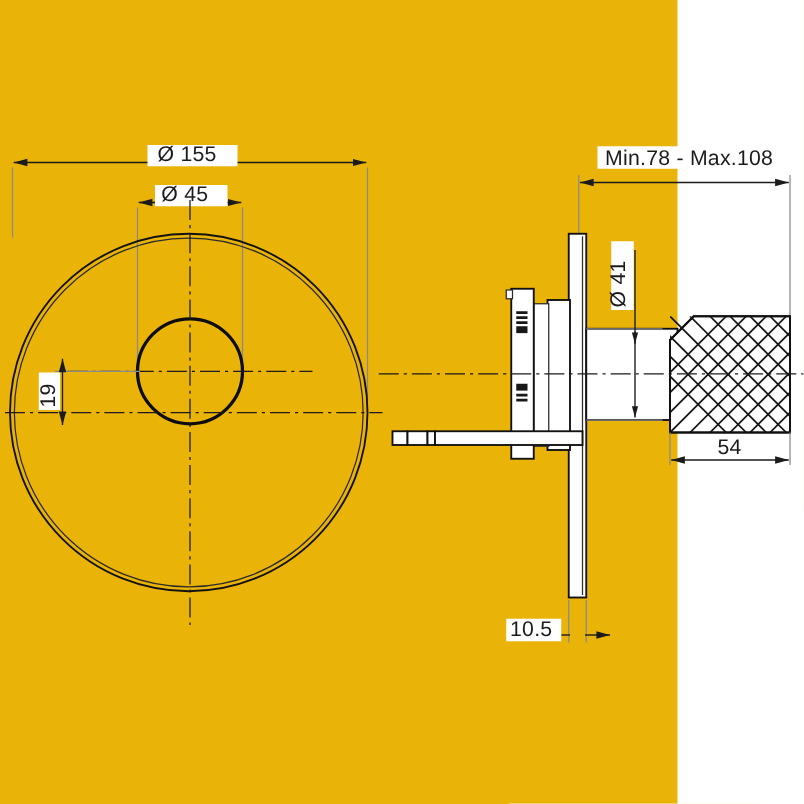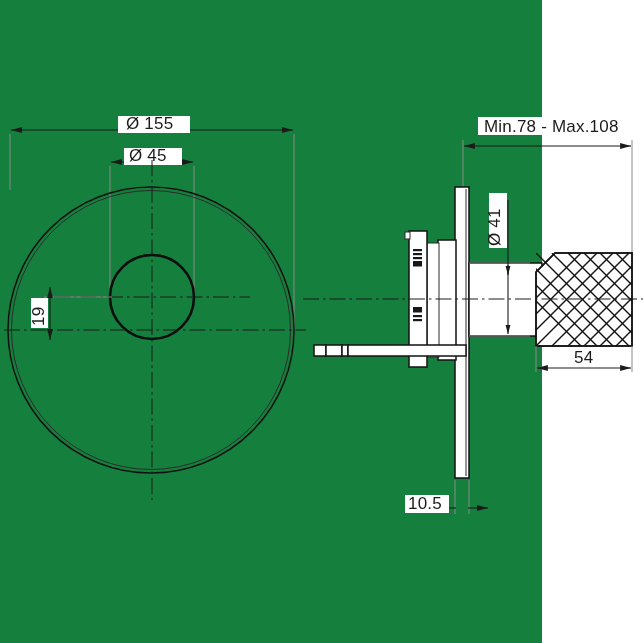--- a/index.html
+++ b/index.html
@@ -10,21 +10,21 @@
   body {
     width: 643px;
     height: 643px;
     font-family: "Liberation Sans", sans-serif;
     overflow: hidden;
   }
   #drawing-root {
     position: relative;
     width: 542px;
     height: 643px;
-    background: #15803d;
+    background: #eab308;
   }
   svg#tech-drawing {
     display: block;
     width: 643px;
     height: 643px;
   }
   .dim-text {
     font-family: "Liberation Sans", sans-serif;
     font-size: 17px;
     fill: #1b1b1b;

